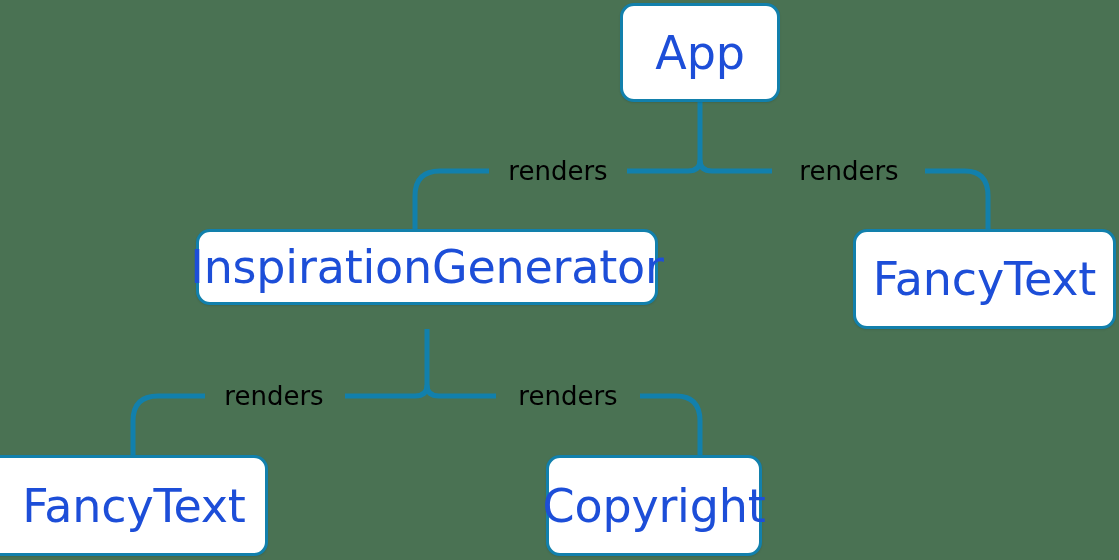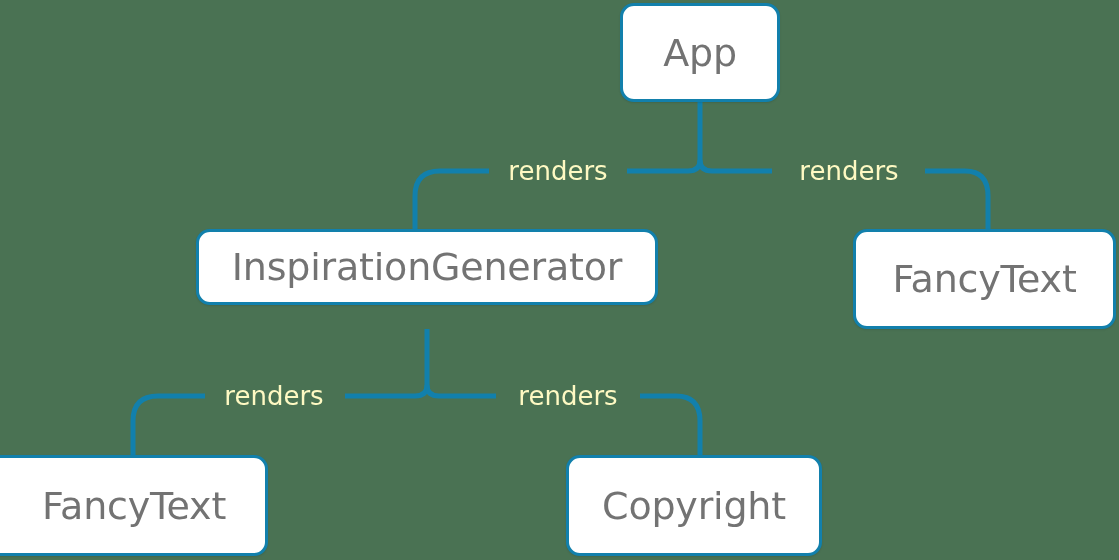--- a/index.html
+++ b/index.html
@@ -32,41 +32,41 @@
     background: #FFFFFF;
     border: 3px solid #1280AC;
     border-radius: 14px;
     display: flex;
     align-items: center;
     justify-content: center;
     z-index: 2;
     box-shadow: 0 1px 2px rgba(0,0,0,0.10);
   }
   .node-label {
-    color: #737373;
-    font-size: 38px;
+    color: #1d4ed8;
+    font-size: 46px;
     line-height: 1;
     letter-spacing: -0.2px;
     white-space: nowrap;
   }
   .edge-label {
     position: absolute;
-    color: #fef9c3;
+    color: #000000;
     font-size: 26px;
     line-height: 1;
     white-space: nowrap;
     z-index: 3;
     transform: translate(-50%, -50%);
   }
   
   #node-app          { left: 620px;  top: 3px;   width: 160px; height: 99px; }
   #node-inspiration  { left: 196px;  top: 229px; width: 462px; height: 76px; }
   #node-fancytext-1  { left: 853px;  top: 229px; width: 263px; height: 100px; }
   #node-fancytext-2  { left: -16px;  top: 455px; width: 284px; height: 101px; }
-  #node-copyright    { left: 566px;  top: 455px; width: 256px; height: 101px; }
+  #node-copyright    { left: 546px;  top: 455px; width: 216px; height: 101px; }
   #node-fancytext-2 .node-label { transform: translateX(8px); }
 </style>
 </head>
 <body>
 
 <div id="diagram">
 
   <svg id="edges" viewBox="0 0 1119 560" width="1119" height="560" xmlns="http://www.w3.org/2000/svg">
     <g fill="none" stroke="#1280AC" stroke-width="5" stroke-linecap="butt">
 

